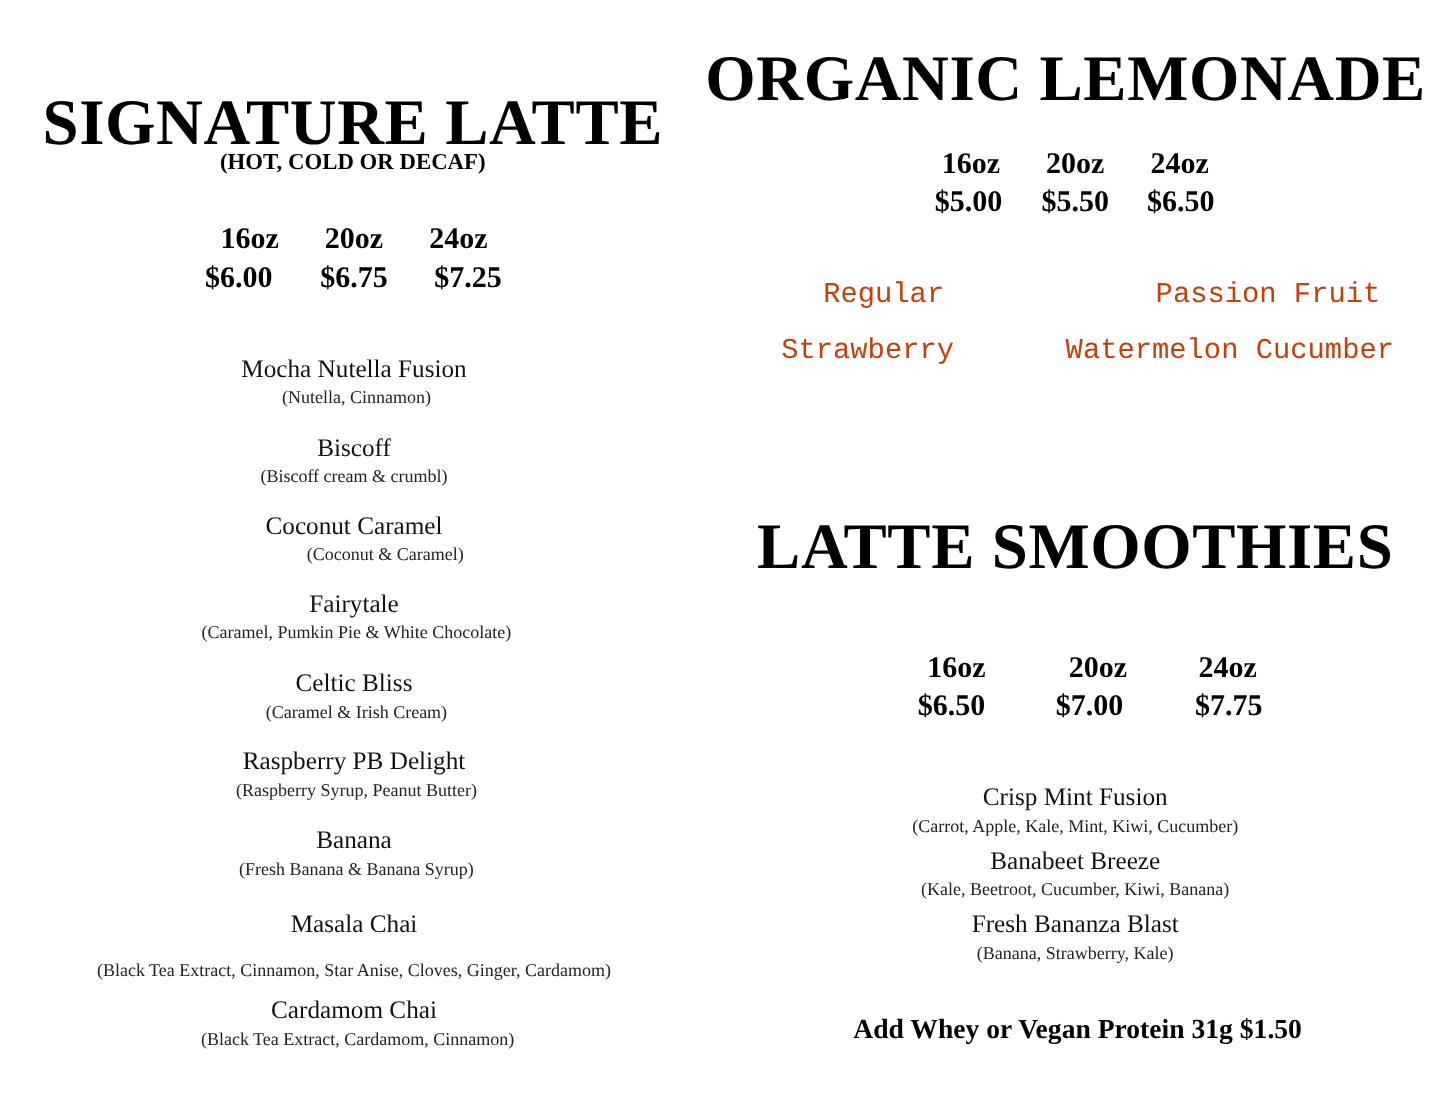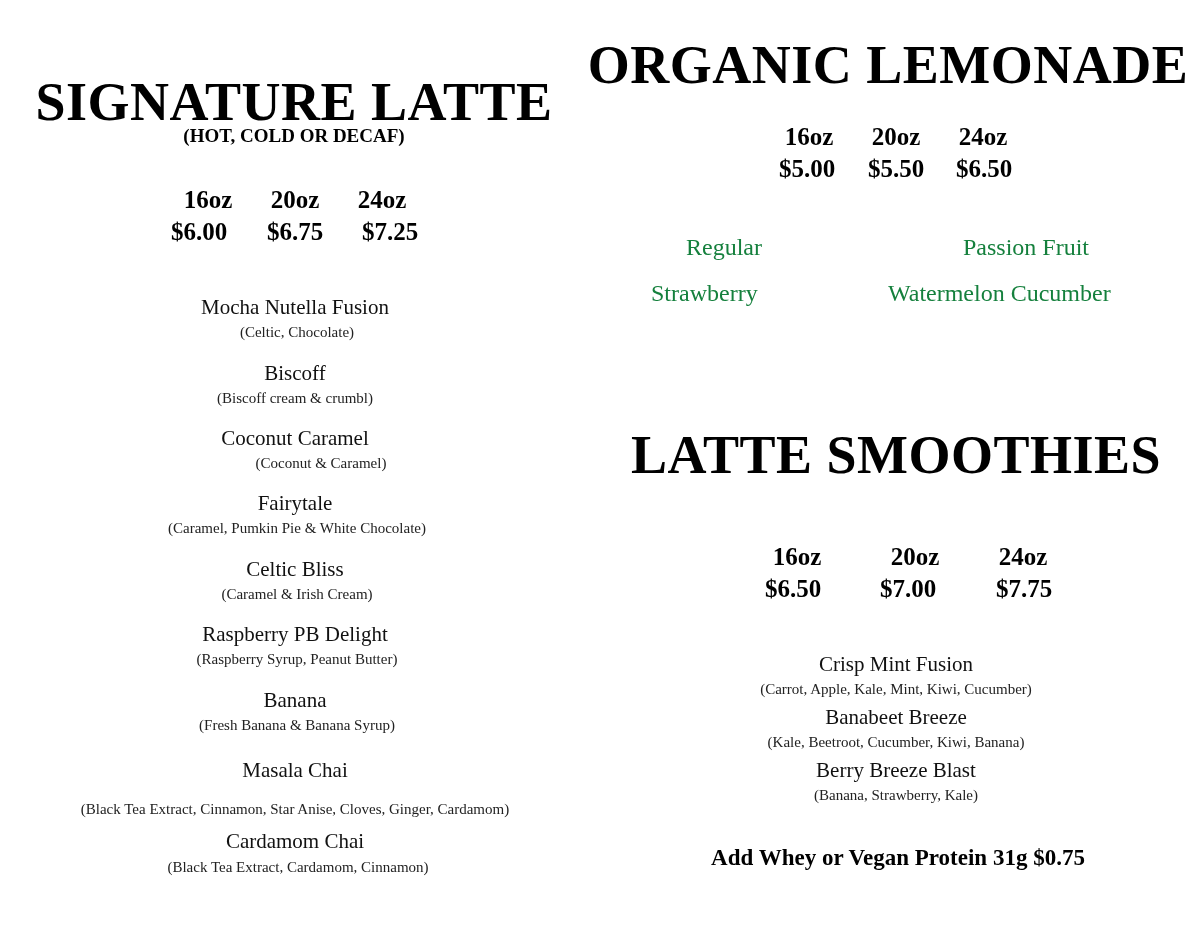--- a/index.html
+++ b/index.html
@@ -6,39 +6,39 @@
     body { width: 1200px; height: 927px; position: relative; overflow: hidden;
            font-family: "Liberation Serif", "DejaVu Serif", serif; color: #000; }
     .abs { position: absolute; white-space: nowrap; }
     .center { transform: translateX(-50%); text-align: center; }
     .h1 { font-weight: bold; font-size: 54px; line-height: 1; letter-spacing: 0.5px; }
     .sub { font-weight: bold; font-size: 19px; line-height: 1; }
     .size { font-weight: bold; font-size: 25px; line-height: 1; }
     .price { font-weight: bold; font-size: 25px; line-height: 1; }
     .item-name { font-size: 21px; line-height: 1; color: #111; }
     .item-desc { font-size: 15px; line-height: 1; color: #222; }
-    .flavor { font-size: 24px; line-height: 1; color: #15803d; }
+    .flavor { font-size: 24px; line-height: 1; color: #c2410c; font-family: Liberation Mono, monospace; }
     .addon { font-weight: bold; font-size: 23px; line-height: 1; }
   </style>
 </head>
 <body>
 
 <div>
   <div class="abs center h1" style="left:294px; top:75px;text-align:center;">SIGNATURE LATTE</div>
   <div class="abs center sub" style="left:294px; top:126px;">(HOT, COLD OR DECAF)</div>
 
   <div class="abs center size" style="left:208px; top:187px;">16oz</div>
   <div class="abs center size" style="left:295px; top:187px;">20oz</div>
   <div class="abs center size" style="left:382px; top:187px;">24oz</div>
   <div class="abs center price" style="left:199px; top:219px;">$6.00</div>
   <div class="abs center price" style="left:295px; top:219px;">$6.75</div>
   <div class="abs center price" style="left:390px; top:219px;">$7.25</div>
 
   <div class="abs center item-name" style="left:295px; top:297px;">Mocha Nutella Fusion</div>
-  <div class="abs center item-desc" style="left:297px; top:325px;">(Celtic, Chocolate)</div>
+  <div class="abs center item-desc" style="left:297px; top:325px;">(Nutella, Cinnamon)</div>
 
   <div class="abs center item-name" style="left:295px; top:363px;">Biscoff</div>
   <div class="abs center item-desc" style="left:295px; top:391px;">(Biscoff cream &amp; crumbl)</div>
 
   <div class="abs center item-name" style="left:295px; top:428px;">Coconut Caramel</div>
   <div class="abs center item-desc" style="left:297px; top:456px;padding-left:48px;">(Coconut &amp; Caramel)</div>
 
   <div class="abs center item-name" style="left:295px; top:493px;text-align:center;">Fairytale</div>
   <div class="abs center item-desc" style="left:297px; top:521px;">(Caramel, Pumkin Pie &amp; White Chocolate)</div>
 
@@ -83,17 +83,17 @@
   <div class="abs center price" style="left:793px; top:576px;">$6.50</div>
   <div class="abs center price" style="left:908px; top:576px;">$7.00</div>
   <div class="abs center price" style="left:1024px; top:576px;">$7.75</div>
 
   <div class="abs center item-name" style="left:896px; top:654px;">Crisp Mint Fusion</div>
   <div class="abs center item-desc" style="left:896px; top:682px;">(Carrot, Apple, Kale, Mint, Kiwi, Cucumber)</div>
 
   <div class="abs center item-name" style="left:896px; top:707px;">Banabeet Breeze</div>
   <div class="abs center item-desc" style="left:896px; top:735px;">(Kale, Beetroot, Cucumber, Kiwi, Banana)</div>
 
-  <div class="abs center item-name" style="left:896px; top:760px;">Berry Breeze Blast</div>
+  <div class="abs center item-name" style="left:896px; top:760px;">Fresh Bananza Blast</div>
   <div class="abs center item-desc" style="left:896px; top:788px;">(Banana, Strawberry, Kale)</div>
 
-  <div class="abs center addon" style="left:898px; top:846px;">Add Whey or Vegan Protein 31g  $0.75</div>
+  <div class="abs center addon" style="left:898px; top:846px;">Add Whey or Vegan Protein 31g  $1.50</div>
 </div>
 
 </body></html>

